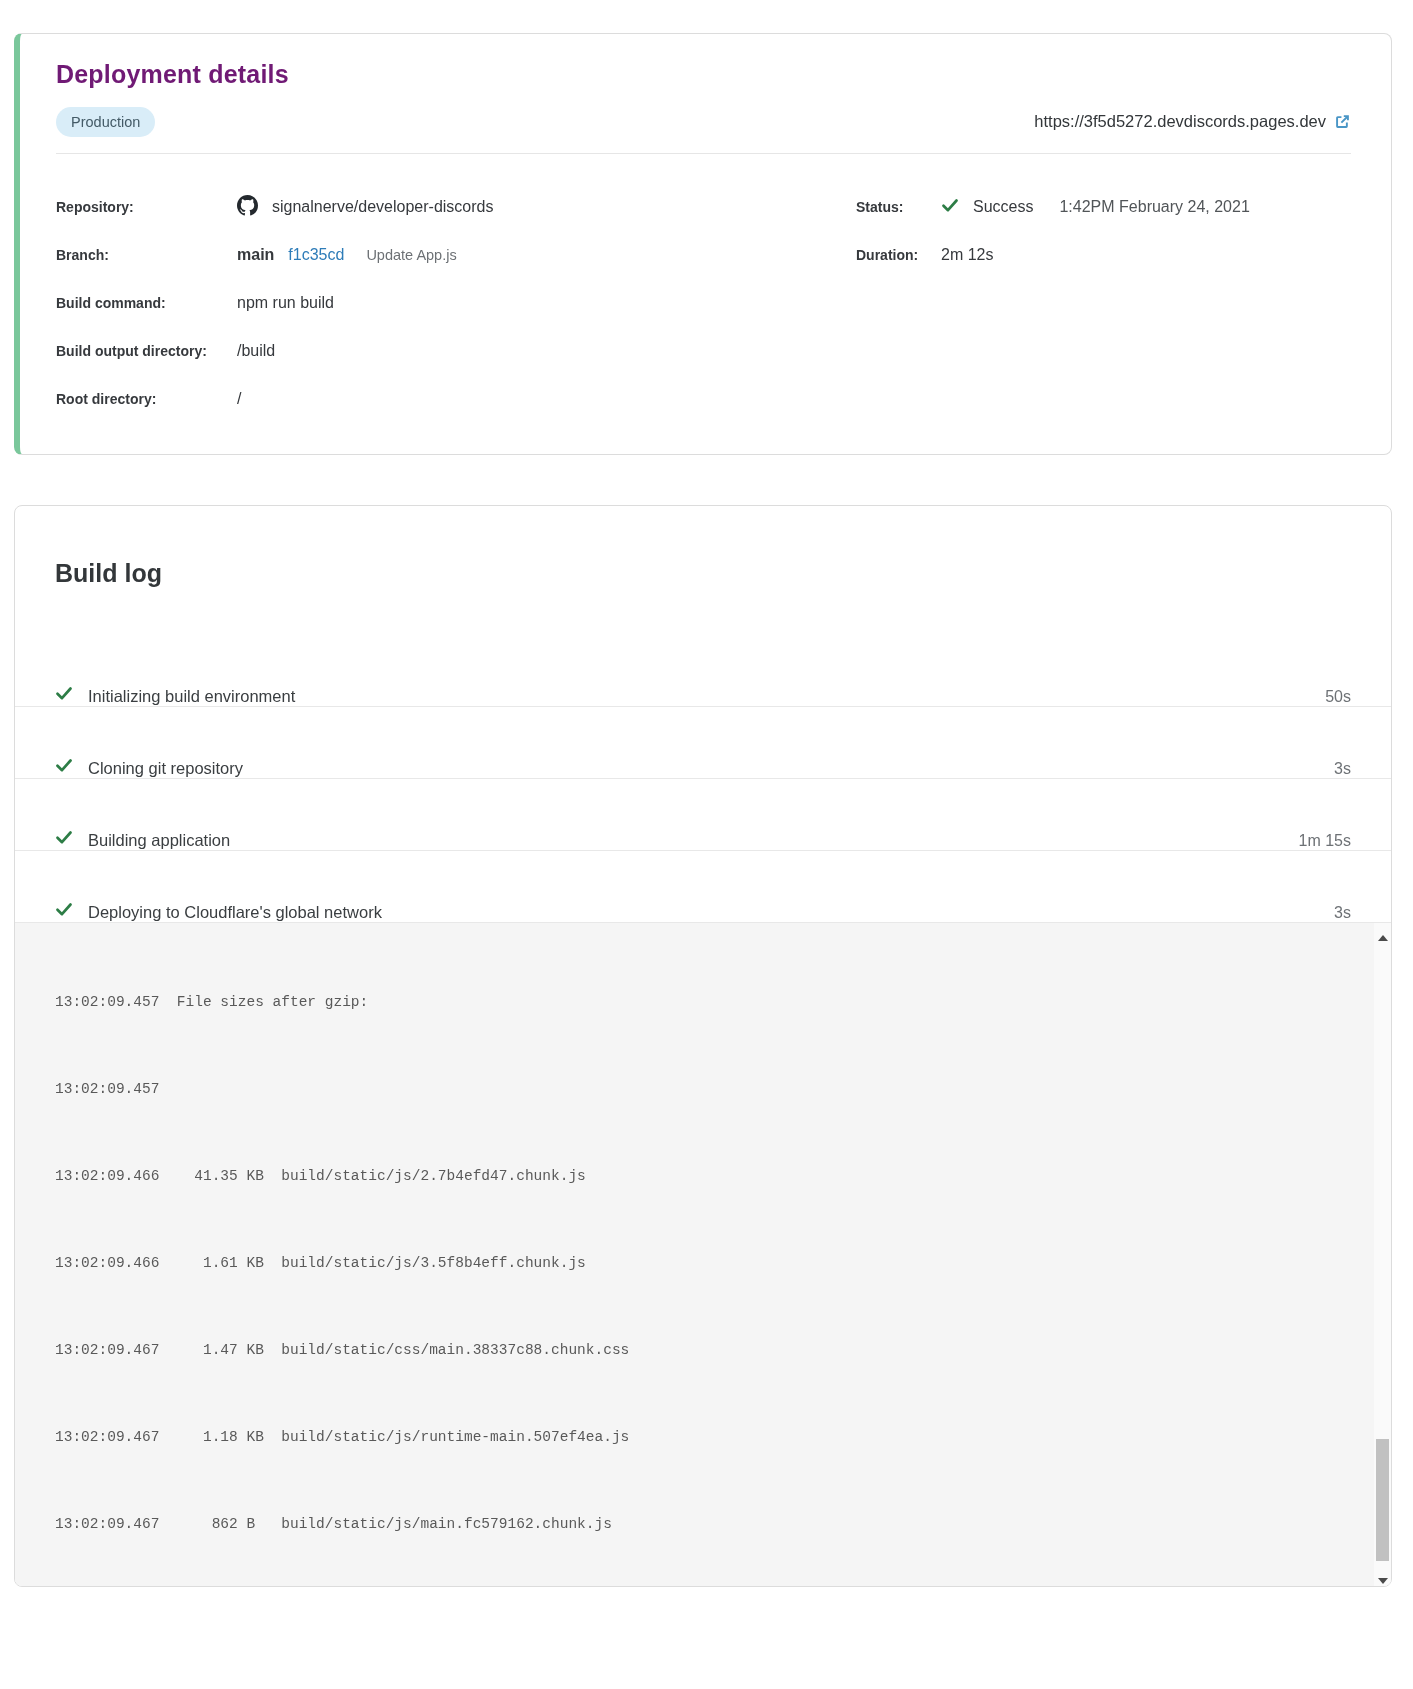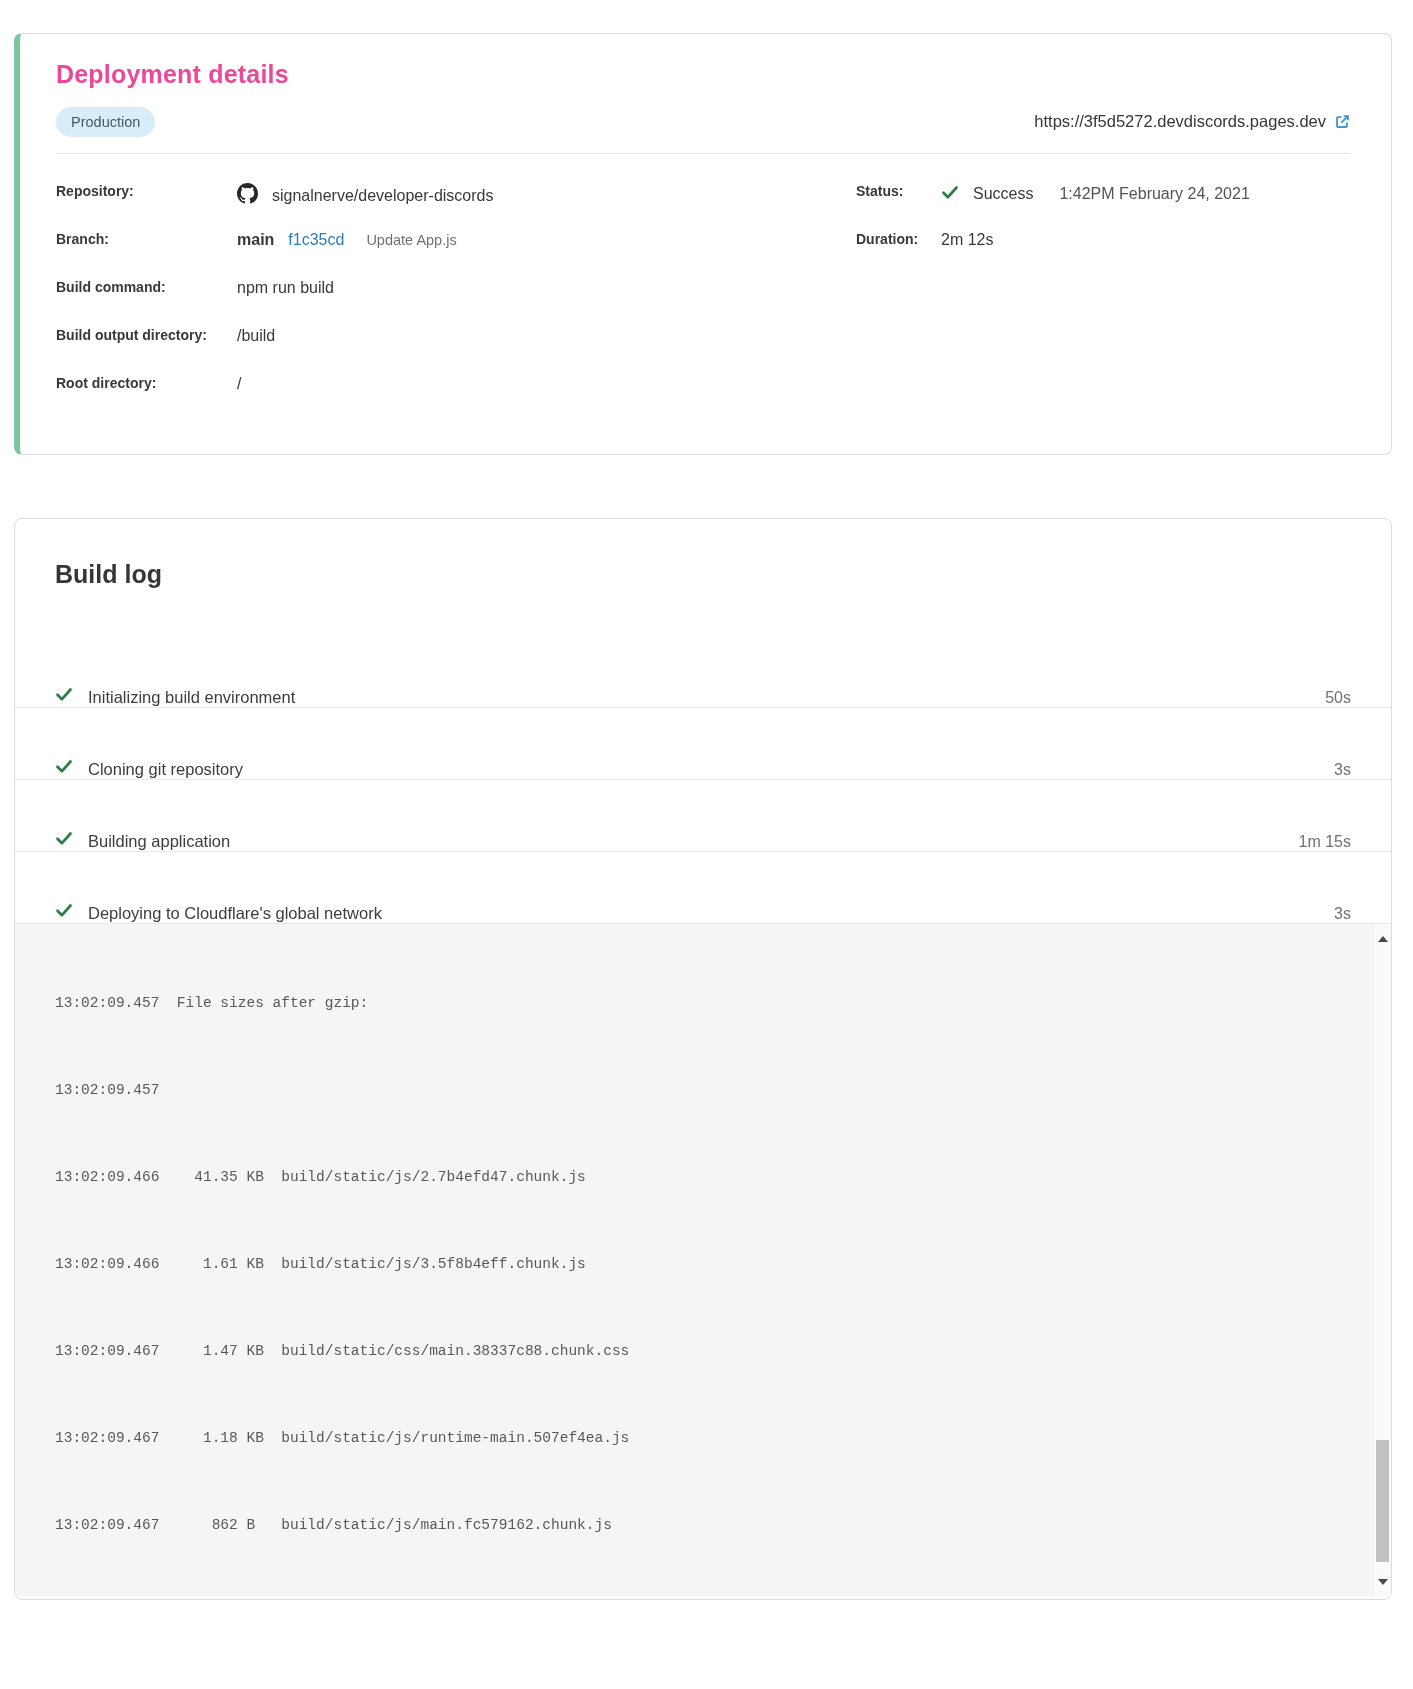--- a/index.html
+++ b/index.html
@@ -21,50 +21,50 @@
     position:absolute;left:14px;width:1378px;background:#fff;
     border:1px solid #dcdcdc;border-radius:8px;
   }
   
   .card-deploy{
     top:33px;height:422px;
     border-left:6px solid var(--accent-green-border);
     padding:24px 40px 32px 36px;
   }
   .page-title{
-    font-size:25px;font-weight:600;color:#ec4899;line-height:32px;letter-spacing:.2px;
+    font-size:25px;font-weight:600;color:#701a75;line-height:32px;letter-spacing:.2px;
   }
   .deploy-top{
     margin-top:16px;display:flex;align-items:center;justify-content:space-between;height:31px;
   }
   .badge{
     display:inline-block;background:var(--badge-bg);color:var(--badge-text);
     font-size:14.5px;line-height:30px;padding:0 15px;border-radius:16px;
   }
   .url-link{
     display:flex;align-items:center;gap:8px;text-decoration:none;color:#33373a;
     font-size:16.5px;cursor:pointer;
   }
   .url-link svg{display:block}
   .divider{border:none;border-top:1px solid #e6e6e6;margin-top:16px}
   .details{display:flex;margin-top:29px}
   .col-left{flex:1 1 auto}
   .col-right{flex:0 0 495px}
-  .detail-row{display:flex;align-items:flex-start;height:48px}
+  .detail-row{display:flex;align-items:center;height:48px}
   .detail-label{flex:0 0 181px;font-size:14px;font-weight:700;color:#36393d}
   .col-right .detail-label{flex:0 0 85px}
   .detail-value{font-size:16px;color:#36393d;display:flex;align-items:center;gap:14px}
   .branch-name{font-weight:700}
   .commit-link{color:var(--link-blue);text-decoration:none;cursor:pointer;font-size:16px}
   .commit-msg{color:#6d7175;font-size:14.5px;margin-left:8px}
   .status-time{color:#515558;margin-left:12px}
   .check-icon{flex:0 0 auto}
   
   .card-log{
-    top:518px;height:1082px;padding:40px 0 0 0;overflow:hidden;
+    top:505px;height:1082px;padding:52px 0 0 0;overflow:hidden;
   }
   .log-title{
     font-size:25px;font-weight:600;color:#33373a;line-height:31px;margin:0 40px;
   }
   .steps{margin-top:45px}
   .step-row{
     display:flex;align-items:flex-end;height:72px;padding:0 40px;cursor:pointer;
   }
   .step-row + .step-row{border-top:1px solid #e8e8e8}
   .step-label{font-size:16.5px;color:#3a3e41;margin-left:15px;flex:1 1 auto}

